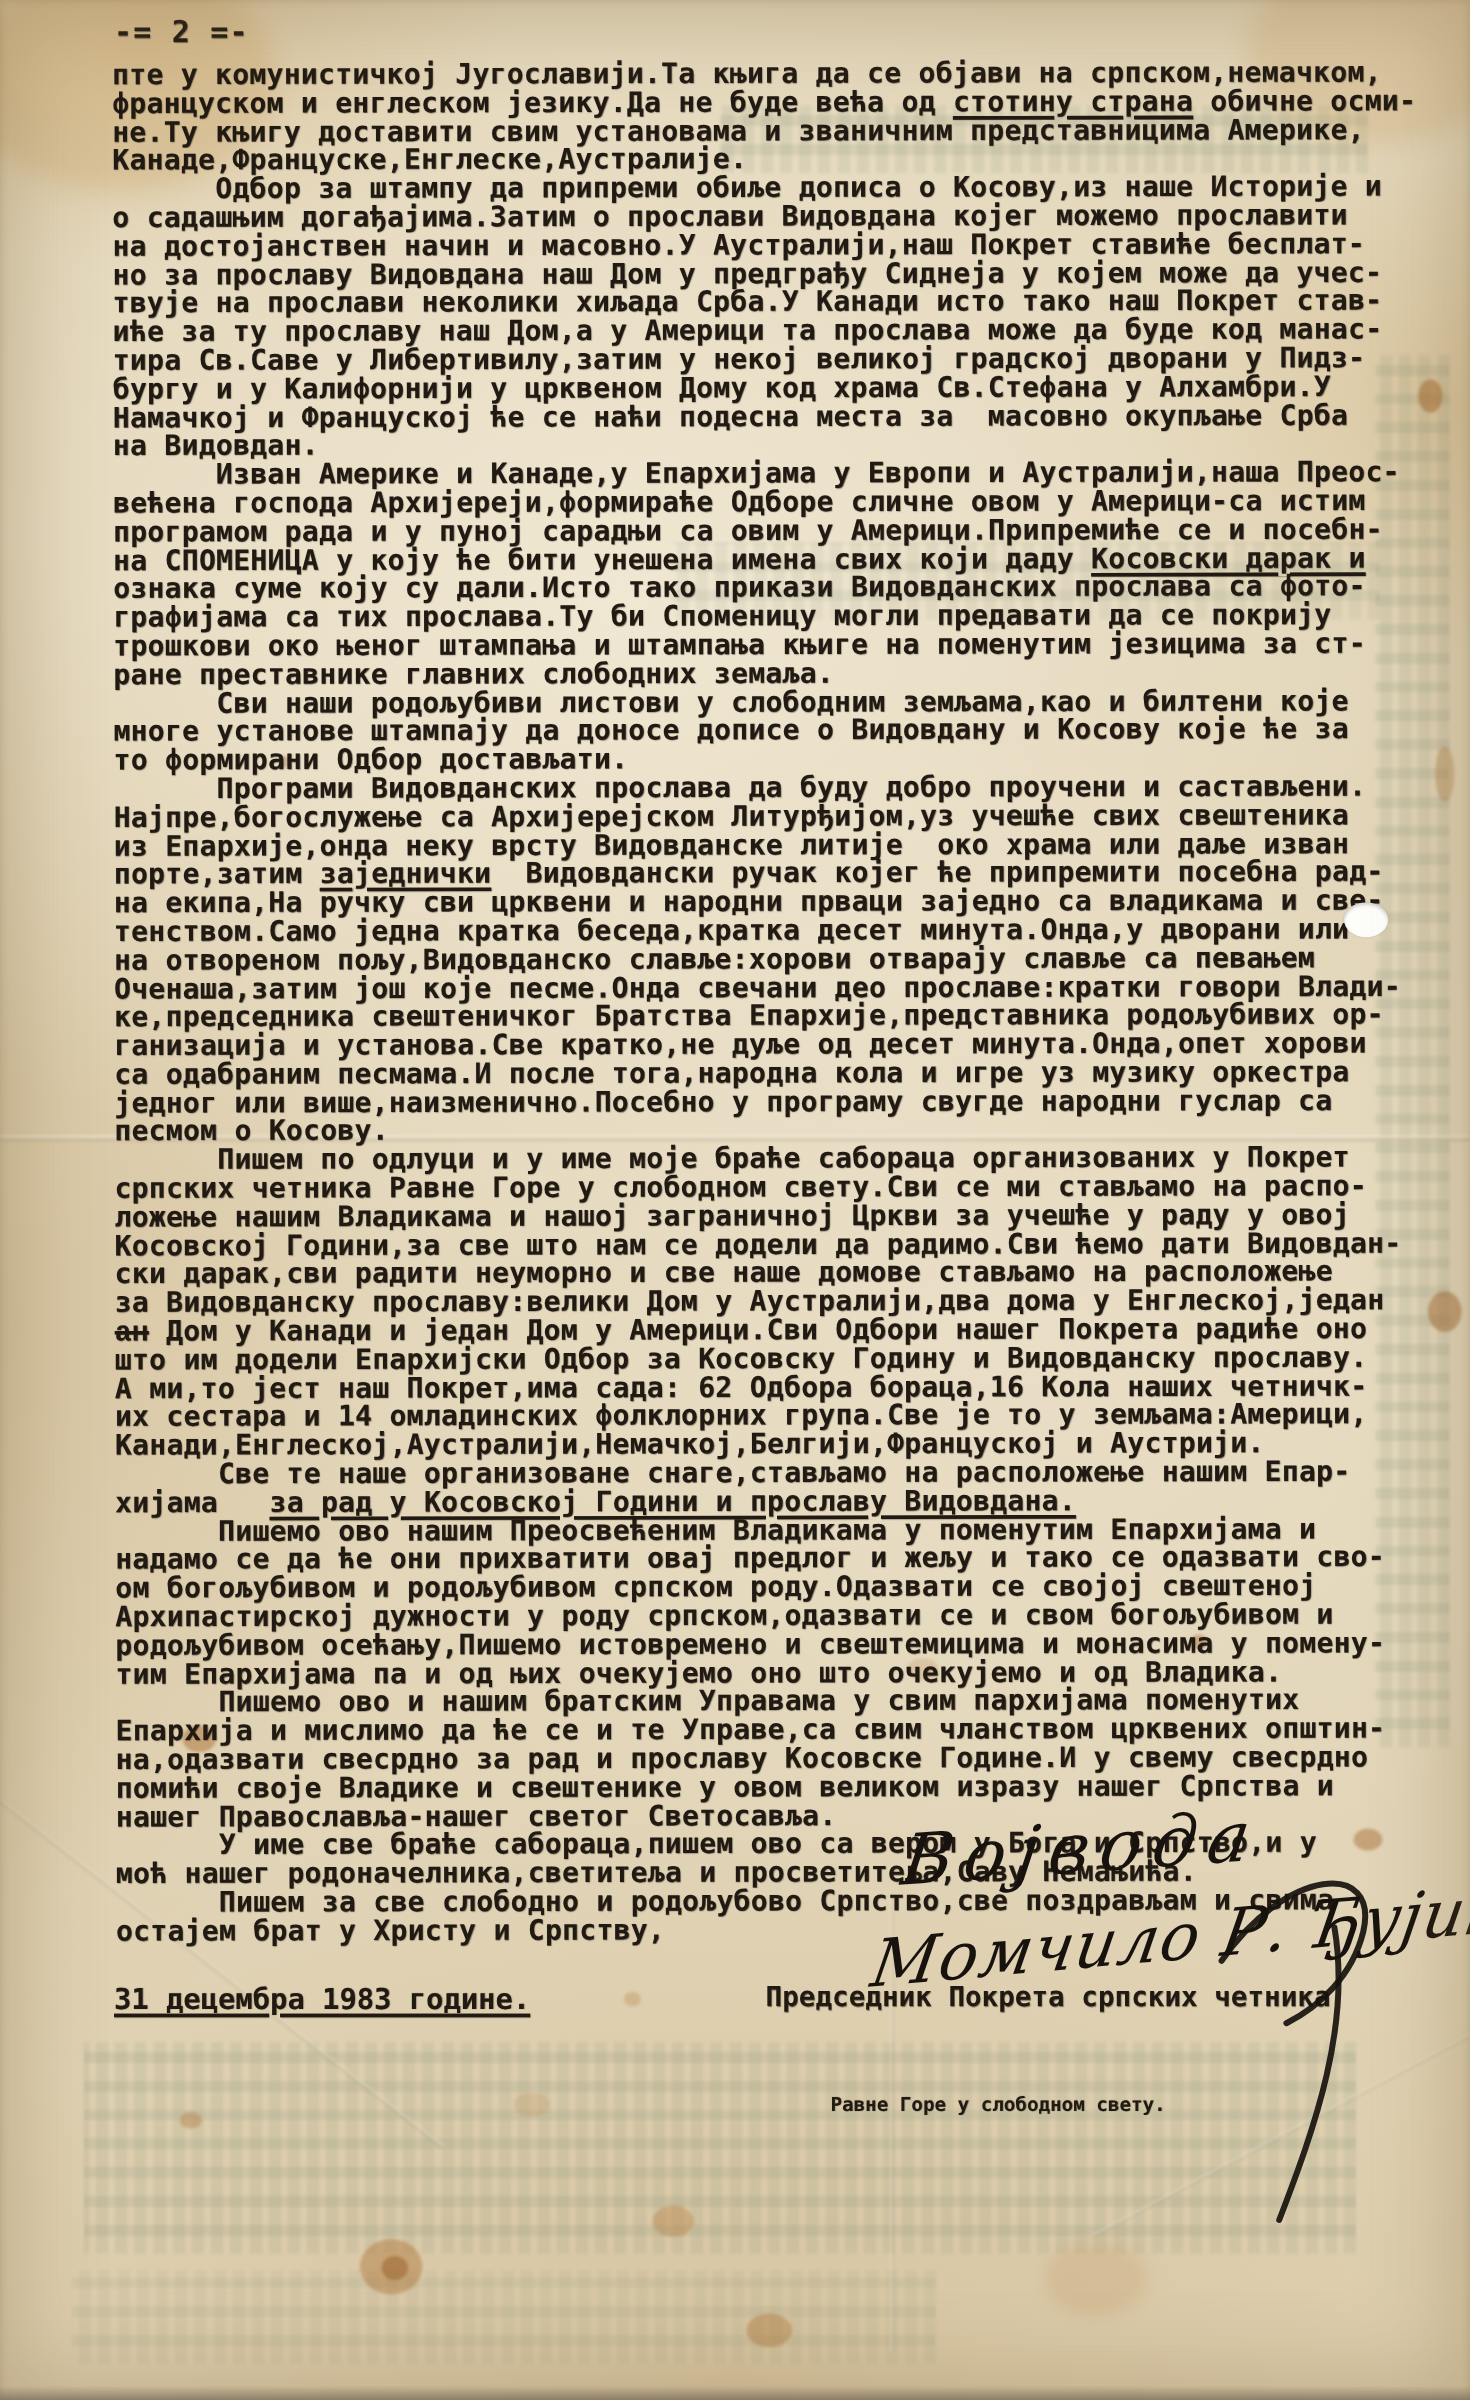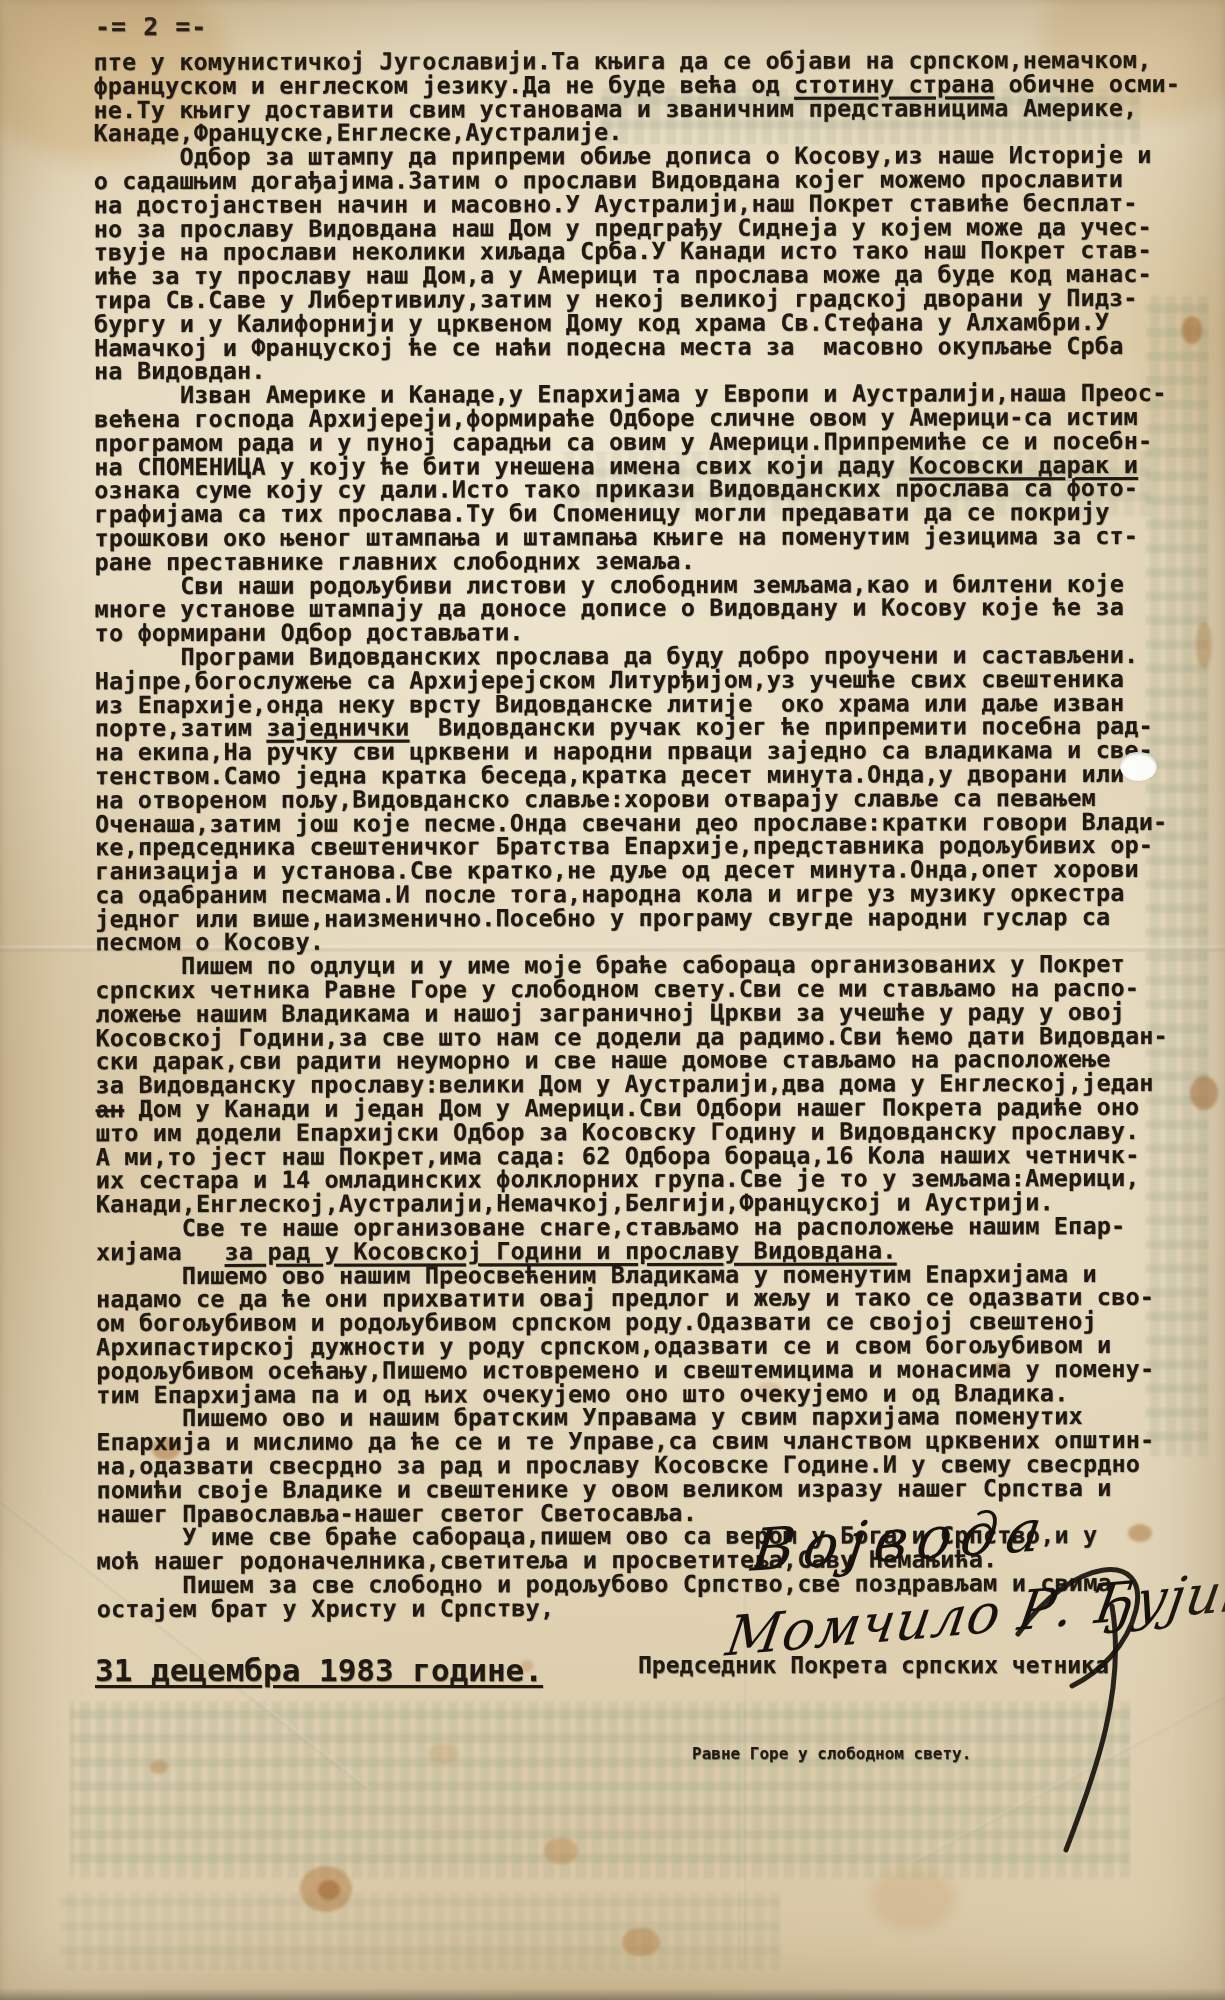--- a/index.html
+++ b/index.html
@@ -81,21 +81,21 @@
     text-shadow:0.5px 0.5px 0.9px rgba(33,26,18,.55);}
   #page-num{position:absolute;left:95px;top:12px;font-size:25px;letter-spacing:1px;}
   #doc-lines{
     position:absolute;left:95px;top:50px;width:1105px;
     font-size:23.5px;line-height:23.8px;letter-spacing:0.15px;
     white-space:pre;transform:rotate(-0.12deg);
   }
   .tl{height:23.8px;}
   .u{text-decoration:underline;text-decoration-thickness:2.5px;text-underline-offset:4px;}
   .strike{text-decoration:line-through;text-decoration-thickness:3px;font-family:Liberation Mono, monospace;}
-  .date-line{position:absolute;left:95px;top:1652px;font-size:31px;white-space:pre;}
+  .date-line{position:absolute;left:95px;top:1652px;font-size:24px;white-space:pre;}
   .signer1{position:absolute;left:638px;top:1652px;font-size:23px;white-space:pre;}
   .signer2{position:absolute;left:692px;top:1744px;font-size:16px;white-space:pre;}
   
   .hand{
     position:absolute;color:#17120d;
     font-family:"DejaVu Serif","Liberation Serif",serif;font-style:italic;
     white-space:pre;
   }
   .hw-vojvoda{left:752px;top:1506px;font-size:58px;letter-spacing:9px;
     transform:rotate(-4deg) skewX(-12deg);}

